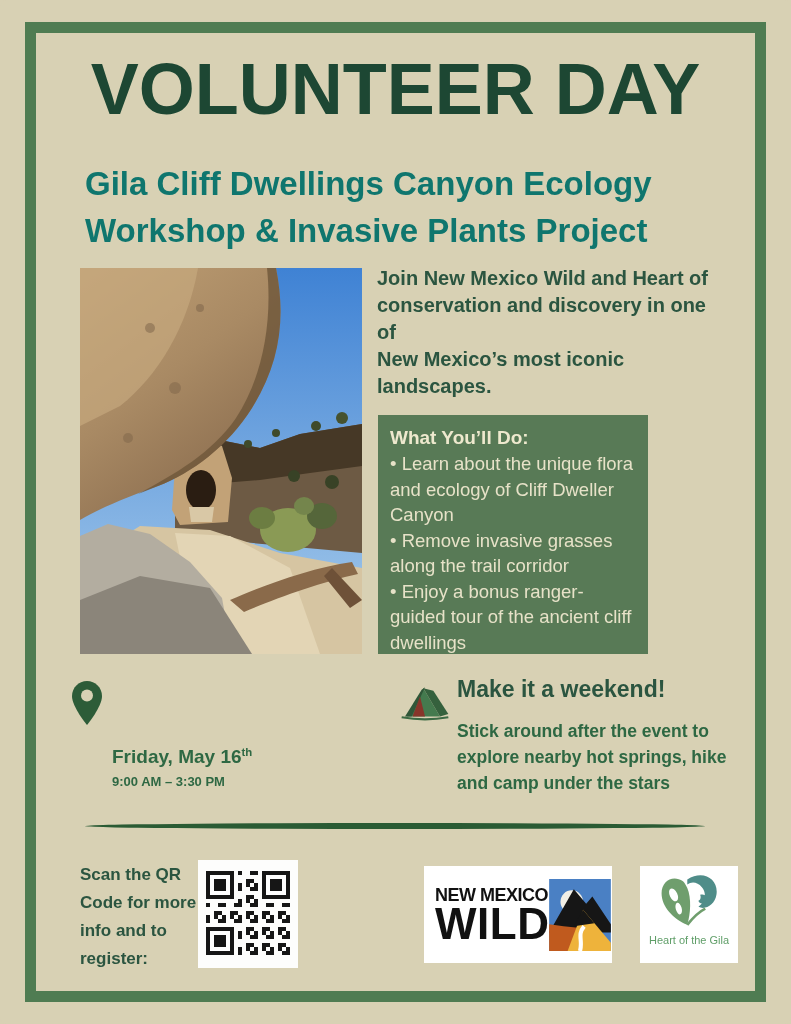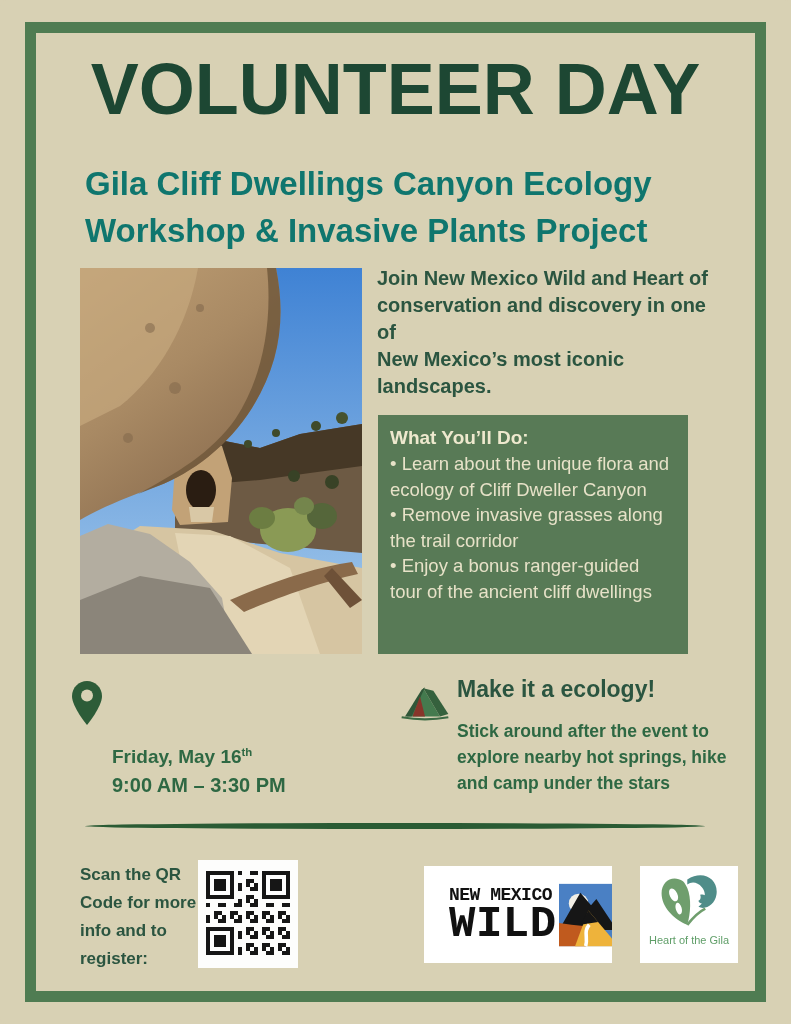--- a/index.html
+++ b/index.html
@@ -4,38 +4,38 @@
 <style>
   html,body{margin:0;padding:0;}
   body{background:#d8d1b4;font-family:"Liberation Sans",sans-serif;}
   .poster{position:relative;width:791px;height:1024px;background:#d8d1b4;overflow:hidden;border-radius:7px;}
   .frame{position:absolute;left:25px;top:22px;right:25px;bottom:22px;border:11px solid #4f7c52;}
   .title{position:absolute;top:48px;left:0;right:0;text-align:center;font-size:72px;font-weight:bold;color:#1d4733;letter-spacing:0;}
   .subtitle{position:absolute;left:85px;top:160px;font-size:33px;font-weight:bold;color:#0f766e;line-height:47px;}
   .photo{position:absolute;left:80px;top:268px;width:282px;height:386px;}
   .photo svg{display:block;width:100%;height:100%;}
   .intro{position:absolute;left:377px;top:265px;width:345px;font-size:20px;font-weight:bold;color:#2b5540;line-height:27px;}
-  .green-box{position:absolute;left:378px;top:415px;width:310px;height:239px;background:#587a56;box-sizing:border-box;padding:10px 12px;}
+  .green-box{position:absolute;left:378px;top:415px;width:270px;height:239px;background:#587a56;box-sizing:border-box;padding:10px 12px;}
   .green-box .box-heading{font-size:19px;font-weight:bold;color:#eee9ce;line-height:26px;}
   .green-box .bullet-item{font-size:18.5px;color:#e7e2c8;line-height:25.5px;}
   .green-box .bullet-item::before{content:"\2022\00a0";}
   .pin{position:absolute;left:72px;top:681px;width:30px;height:44px;}
   .loc-name{position:absolute;left:112px;top:680px;font-size:21px;font-weight:bold;color:#2e6843;line-height:28px;}
   .loc-date{position:absolute;left:112px;top:746px;font-size:19px;font-weight:bold;color:#2e6843;}
   .loc-date sup{font-size:0.6em;vertical-align:super;}
-  .loc-time{position:absolute;left:112px;top:774px;font-size:20px;font-weight:bold;color:#2e6843;}
+  .loc-time{position:absolute;left:112px;top:774px;font-size:13px;font-weight:bold;color:#2e6843;}
   .tent{position:absolute;left:400px;top:679px;width:50px;height:45px;}
   .wk-heading{position:absolute;left:457px;top:676px;font-size:23px;font-weight:bold;color:#2b5540;}
   .wk-body{position:absolute;left:457px;top:718px;font-size:17.5px;font-weight:bold;color:#2e6843;line-height:26px;}
   .divider{position:absolute;left:85px;top:816px;width:620px;height:8px;}
   .qr-label{position:absolute;left:80px;top:861px;font-size:17px;font-weight:bold;color:#2b5540;line-height:28px;}
   .qr-box{position:absolute;left:198px;top:860px;width:100px;height:108px;background:#fdfdfc;}
   .qr-box svg{display:block;margin:11px auto 0 auto;width:84px;height:84px;fill:#161616;}
   .nmwild-box{position:absolute;left:424px;top:866px;width:188px;height:97px;background:#ffffff;display:flex;align-items:center;}
-  .nmwild-text{margin-left:25px;width:112px;font-family:Liberation Mono, monospace;}
+  .nmwild-text{margin-left:11px;width:112px;}
   .nmwild-top{font-size:18px;font-weight:900;letter-spacing:-0.5px;color:#111;line-height:18px;white-space:nowrap;}
   .nmwild-main{font-size:44px;font-weight:900;color:#111;line-height:40px;letter-spacing:0.5px;}
   .nmwild-art{width:62px;height:72px;margin-left:2px;}
   .heart-box{position:absolute;left:640px;top:866px;width:98px;height:97px;background:#ffffff;text-align:center;}
   .heart-art{width:60px;height:58px;margin-top:5px;}
   .heart-label{font-size:11px;color:#5f9e68;margin-top:1px;}
 </style>
 </head>
 <body>
 
@@ -122,21 +122,21 @@
 
   <div class="tent">
     <svg viewBox="0 0 60 46" width="50" height="45">
       <path d="M2,42 Q30,47 58,42" stroke="#3c6a44" stroke-width="2.5" fill="none"></path>
       <polygon points="8,41 28,7 48,41" fill="#447a4e"></polygon>
       <polygon points="28,7 48,41 58,38 40,10" fill="#35613d"></polygon>
       <polygon points="6,41 26,9 30,6 14,41" fill="#2f5638"></polygon>
       <polygon points="15,41 24,17 30,41" fill="#87352a"></polygon>
     </svg>
   </div>
-  <div class="wk-heading">Make it a ecology!</div>
+  <div class="wk-heading">Make it a weekend!</div>
   <div class="wk-body">
     <div>Stick around after the event to</div>
     <div>explore nearby hot springs, hike</div>
     <div>and camp under the stars</div>
   </div>
 
   <div class="divider">
     <svg viewBox="0 0 620 8" preserveAspectRatio="none" width="620" height="8">
       <ellipse cx="310" cy="4" rx="310" ry="3" fill="#2a5b34"></ellipse>
     </svg>

